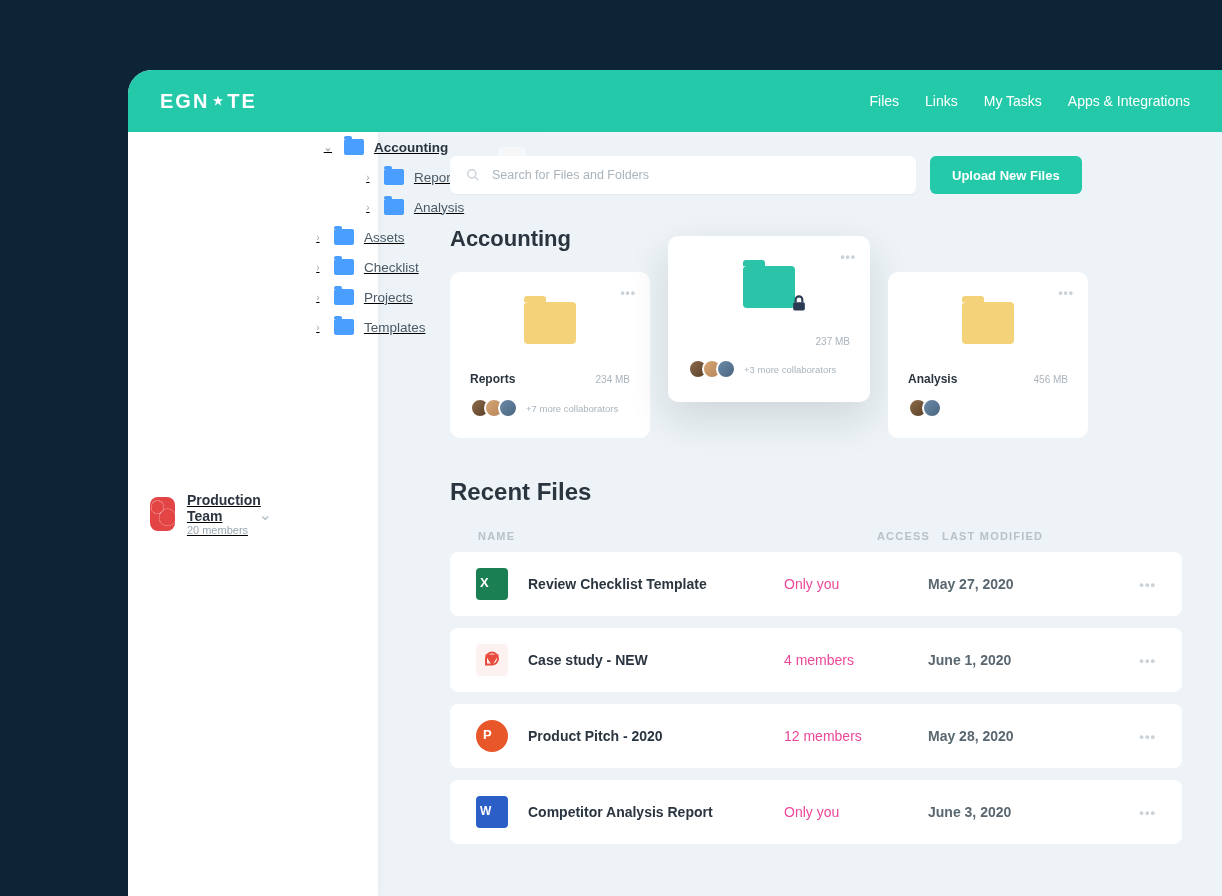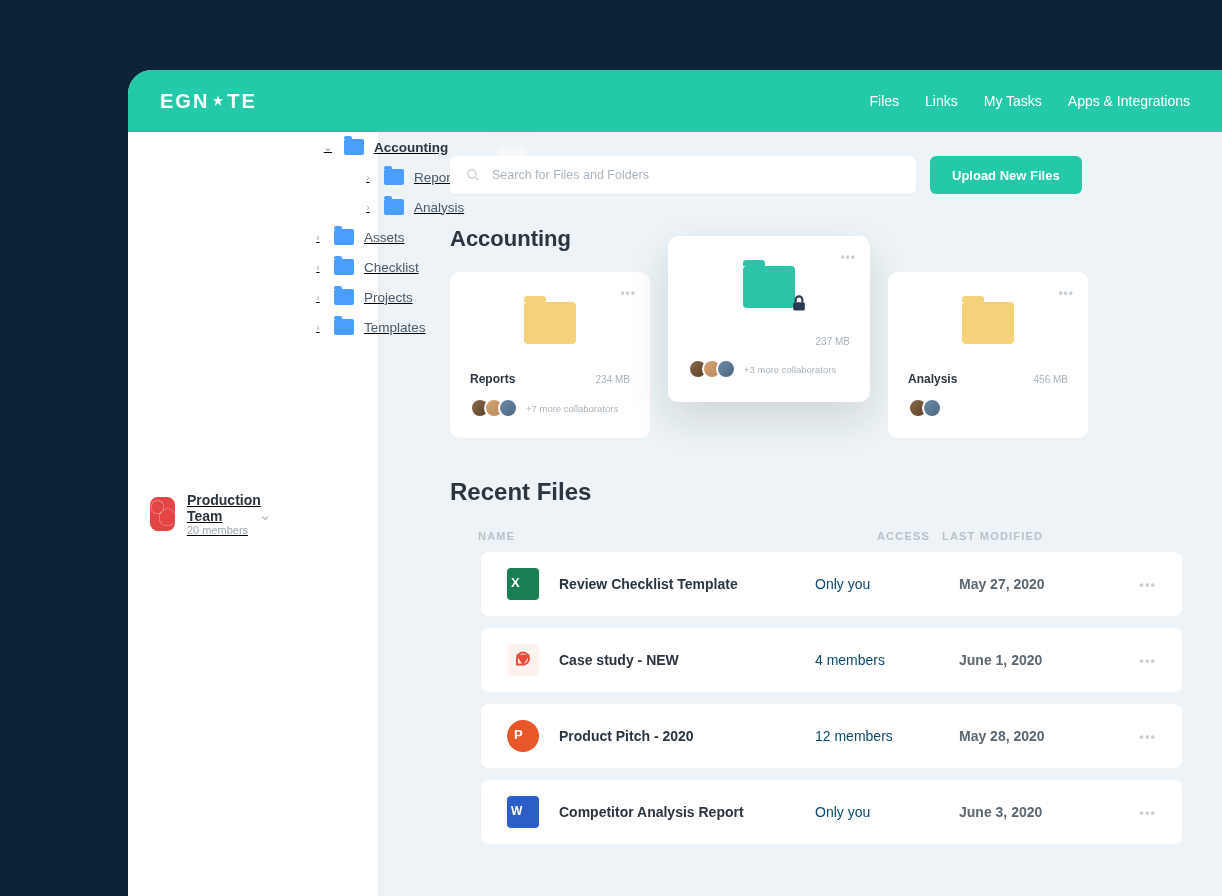--- a/index.html
+++ b/index.html
@@ -64,33 +64,33 @@
 .av1 { background: linear-gradient(135deg,#8b6b4a,#5a3f28); }
 .av2 { background: linear-gradient(135deg,#d4a574,#b8865a); }
 .av3 { background: linear-gradient(135deg,#6b8ba8,#4a6580); }
 .collab-text { font-size: 9.5px; color: #aab4bc; }
 
 .recent-title { font-size: 24px; font-weight: 800; color: #2a3540; margin-bottom: 14px; }
 .table-head { display: flex; padding: 10px 28px; font-size: 11px; font-weight: 800; color: #b8c2c9; letter-spacing: 1.2px; }
 .col-name { flex: 0 0 308px; }
 .col-access { flex: 0 0 144px; text-align: right; }
 .col-modified { flex: 0 0 180px; padding-left: 12px; }
-.file-row { background: white; border-radius: 8px; height: 64px; display: flex; align-items: center; padding: 0 26px; margin-bottom: 12px; font-size: 14px; color: #2a3540; margin-left: 31px; }
+.file-row { background: white; border-radius: 8px; height: 64px; display: flex; align-items: center; padding: 0 26px; margin-bottom: 12px; font-size: 14px; color: #2a3540; }
 .file-icon { width: 32px; height: 32px; margin-right: 20px; border-radius: 4px; position: relative; flex-shrink:0; }
 .fi-xls { background: #1a7f52; }
 .fi-xls::after { content:'X'; color:white; font-weight:900; font-size:13px; position:absolute; left:4px; top:7px; }
 .fi-pdf { background: #fdf2f0; }
 .fi-pdf::after { content:''; position:absolute; left:50%; top:50%; transform:translate(-50%,-50%); width:0; height:0; border-left:7px solid transparent; border-right:7px solid transparent; border-top:11px solid #e74c3c; }
 .fi-pdf::before { content:''; position:absolute; left:50%; top:50%; transform:translate(-50%,-60%); width:10px; height:10px; border-radius:50% 50% 50% 0; border:2px solid #e74c3c; }
 .fi-ppt { background: #e8572a; border-radius: 50%; }
 .fi-ppt::after { content:'P'; color:white; font-weight:900; font-size:13px; position:absolute; left:7px; top:7px; }
 .fi-doc { background: #2b5fc7; }
 .fi-doc::after { content:'W'; color:white; font-weight:900; font-size:12px; position:absolute; left:4px; top:8px; }
 .file-name { flex: 0 0 256px; font-weight: 600; }
-.file-access { flex: 0 0 144px; color: #0c4a6e; }
+.file-access { flex: 0 0 144px; color: #ec4899; }
 .file-modified { flex: 0 0 180px; color: #5a6770; font-weight: bold; }
 .file-menu { margin-left: auto; color: #cbd3d9; font-weight: 900; letter-spacing: 1px; font-size: 13px; }
 </style>
 </head>
 <body>
 
 <div class="app-window">
 
   <div class="topbar">
     <div class="logo">

